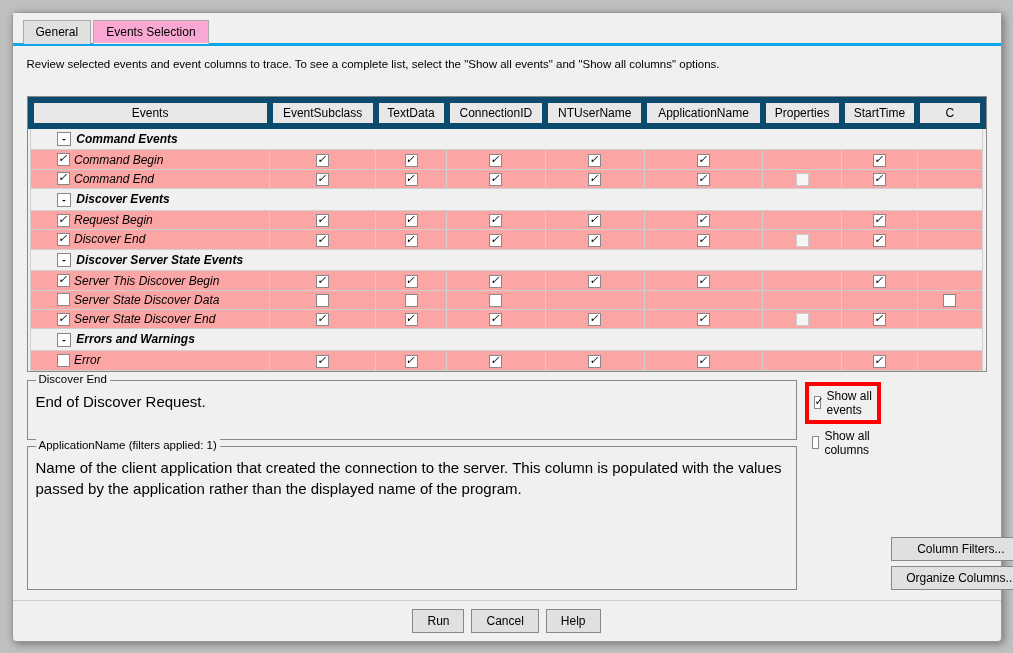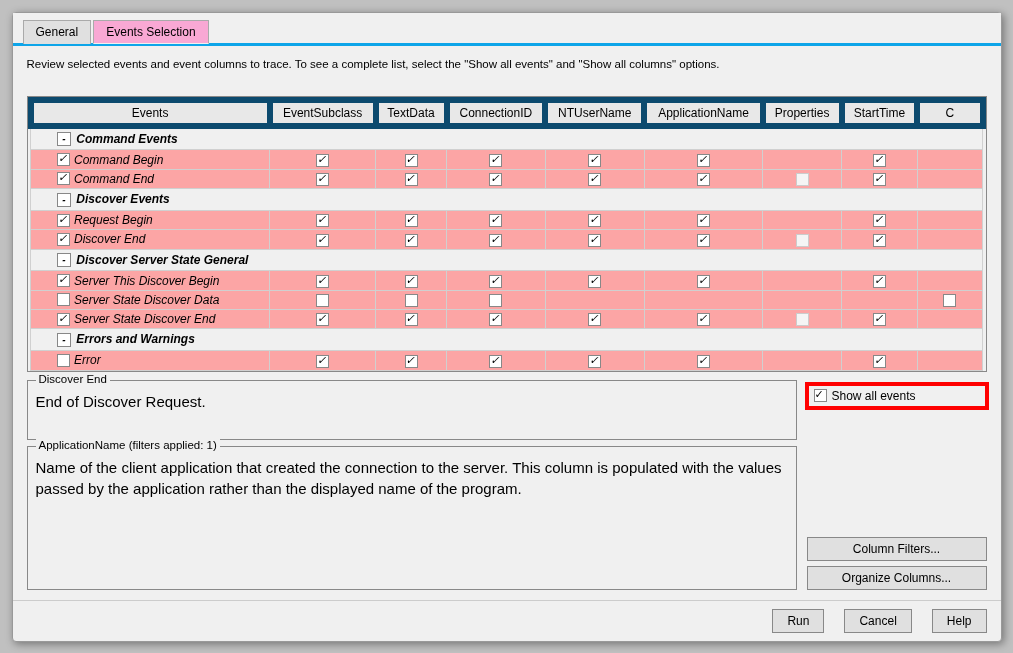--- a/index.html
+++ b/index.html
@@ -188,22 +188,21 @@
       flex: 1;
     }
     .left-panels {
       flex: 1;
       display: flex;
       flex-direction: column;
       gap: 6px;
     }
     .right-panel {
       display: flex;
-      flex-direction: column;
-      gap: 6px;
+      gap: 12px;
       width: 180px;
     }
     .group-box {
       border: 1px solid #888;
       padding: 6px 8px;
       position: relative;
     }
     .group-box-title {
       position: absolute;
       top: -8px;
@@ -237,23 +236,23 @@
       padding: 4px 14px;
       border: 1px solid #888;
       background: #e0e0e0;
       cursor: pointer;
       font-size: 12px;
       white-space: nowrap;
       text-align: center;
     }
     .bottom-bar {
       display: flex;
-      justify-content: flex-end;
+      justify-content: center;
       padding: 8px 14px;
-      gap: 20px;
+      gap: 7px;
       border-top: 1px solid #ccc;
     }
   </style>
 </head>
 <body>
 
 <div class="dialog">
 
 
   <div class="tabs">
@@ -355,21 +354,21 @@
             <td><span class="cb checked"></span></td>
             <td><span class="cb checked"></span></td>
             <td><span class="cb checked-light" style="border-color:#ccc;"></span></td>
             <td><span class="cb checked"></span></td>
             <td></td>
           </tr>
 
           <tr class="group-header">
             <td colspan="9">
               <span class="expand-icon">-</span>
-              <strong>Discover Server State General</strong>
+              <strong>Discover Server State Events</strong>
             </td>
           </tr>
           <tr>
             <td>
               <div class="row-label">
                 <span class="row-cb checked"></span>
                 <span>Server This Discover Begin</span>
               </div>
             </td>
             <td><span class="cb checked"></span></td>
@@ -453,20 +452,24 @@
           <div class="group-box-content">Name of the client application that created the connection to the server. This column is populated with the values passed by the application rather than the displayed name of the program.</div>
         </div>
       </div>
 
       <div class="right-panel">
 
         <div class="show-options" style="margin-top:4px;">
           <div class="show-option-row highlighted" style="border: 2px solid red; padding: 3px 5px; display:flex; align-items:center; gap:5px;">
             <span class="cb checked"></span>
             <span>Show all events</span>
+          </div>
+          <div class="show-option-row" style="padding: 3px 5px; display:flex; align-items:center; gap:5px;">
+            <span class="cb"></span>
+            <span>Show all columns</span>
           </div>
         </div>
 
         <div style="display:flex; flex-direction:column; gap:5px; margin-top:auto;">
           <button class="btn">Column Filters...</button>
           <button class="btn">Organize Columns...</button>
         </div>
       </div>
     </div>
   </div>

